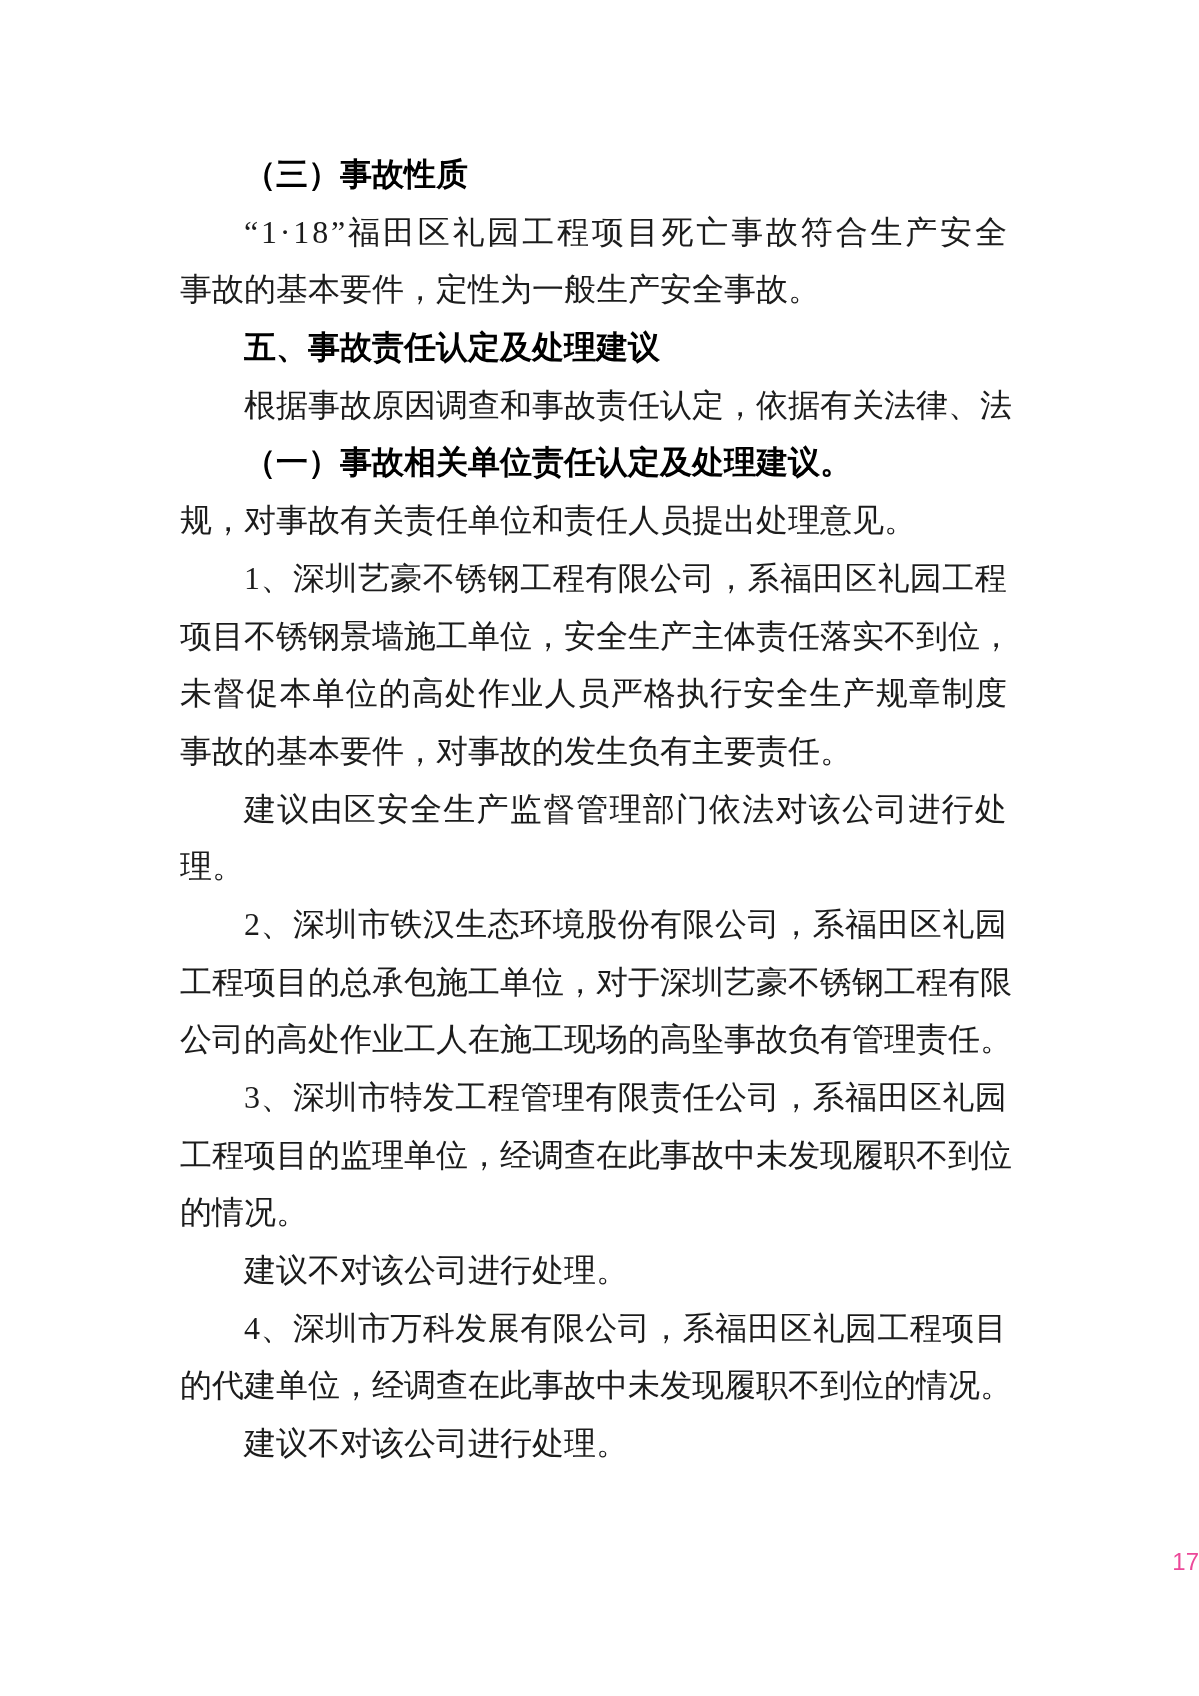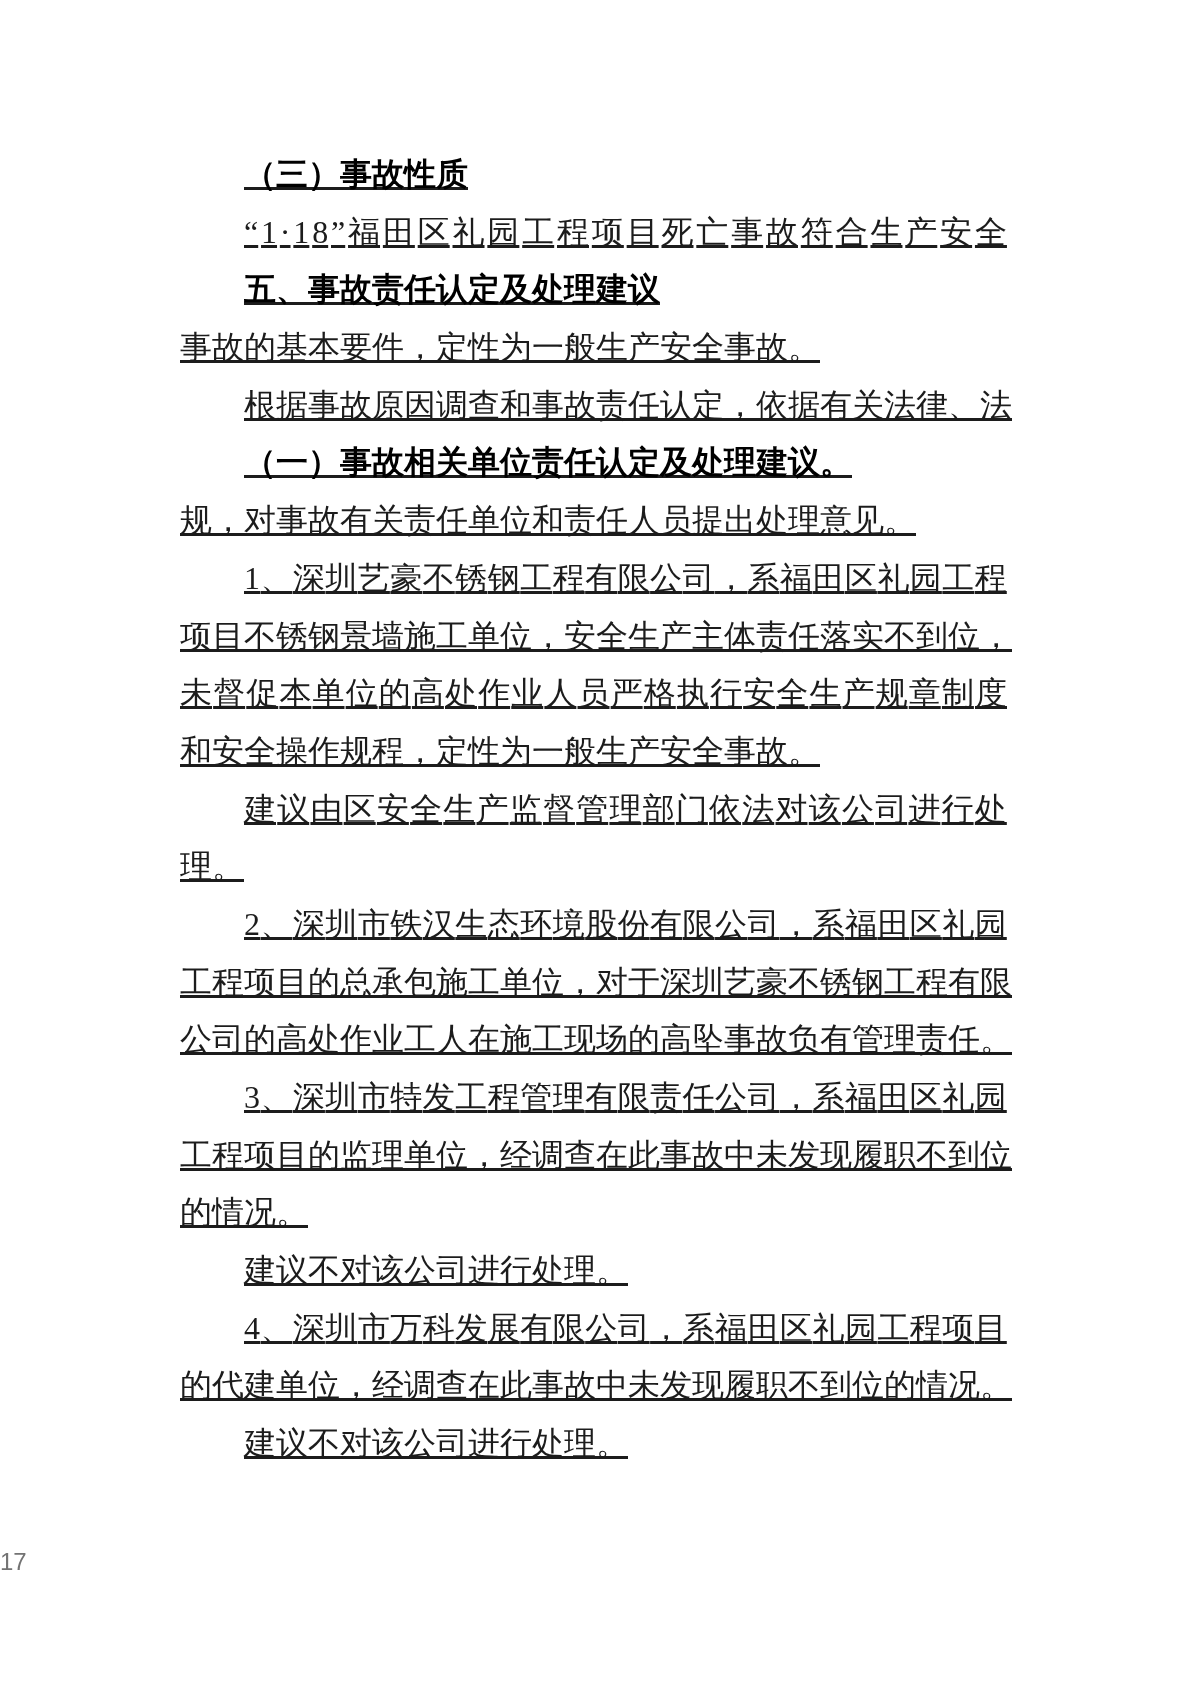--- a/index.html
+++ b/index.html
@@ -13,21 +13,20 @@
     height: 1696px;
     background: #ffffff;
     overflow: hidden;
     color: #1c1c1c;
   }
   .content {
     position: absolute;
     left: 180px;
     top: 146px;
     width: 827px;
-    text-decoration: underline;
   }
   .line {
     height: 57.7px;
     line-height: 57.7px;
     font-size: 32px;
     font-family: "Liberation Serif", "DejaVu Serif", serif;
     color: #1c1c1c;
     white-space: nowrap;
   }
   .line.heading {
@@ -46,25 +45,25 @@
     white-space: normal;
   }
   .line.fill span {
     flex: 0 0 auto;
   }
   .page-footer {
     position: absolute;
     left: 0;
     top: 1547px;
     width: 100%;
-    text-align: left;
+    text-align: right;
     font-size: 24px;
     line-height: 30px;
     font-family: "Liberation Sans", "DejaVu Sans", sans-serif;
-    color: #737373;
+    color: #ec4899;
   }
 </style>
 </head>
 <body>
 
 <div class="page">
   <div class="content">
 
   <div class="line heading indent">（三）事故性质</div>
       <div class="line body indent fill">
@@ -87,22 +86,22 @@
         <span>亡</span>
         <span>事</span>
         <span>故</span>
         <span>符</span>
         <span>合</span>
         <span>生</span>
         <span>产</span>
         <span>安</span>
         <span>全</span>
       </div>
+      <div class="line body">事故的基本要件，定性为一般生产安全事故。</div>
       <div class="line heading indent">五、事故责任认定及处理建议</div>
-      <div class="line body">事故的基本要件，定性为一般生产安全事故。</div>
       <div class="line body indent fill">
         <span>根</span>
         <span>据</span>
         <span>事</span>
         <span>故</span>
         <span>原</span>
         <span>因</span>
         <span>调</span>
         <span>查</span>
         <span>和</span>
@@ -198,21 +197,21 @@
         <span>行</span>
         <span>安</span>
         <span>全</span>
         <span>生</span>
         <span>产</span>
         <span>规</span>
         <span>章</span>
         <span>制</span>
         <span>度</span>
       </div>
-      <div class="line body">和安全操作规程，定性为一般生产安全事故。</div>
+      <div class="line body">事故的基本要件，对事故的发生负有主要责任。</div>
       <div class="line body indent fill">
         <span>建</span>
         <span>议</span>
         <span>由</span>
         <span>区</span>
         <span>安</span>
         <span>全</span>
         <span>生</span>
         <span>产</span>
         <span>监</span>

